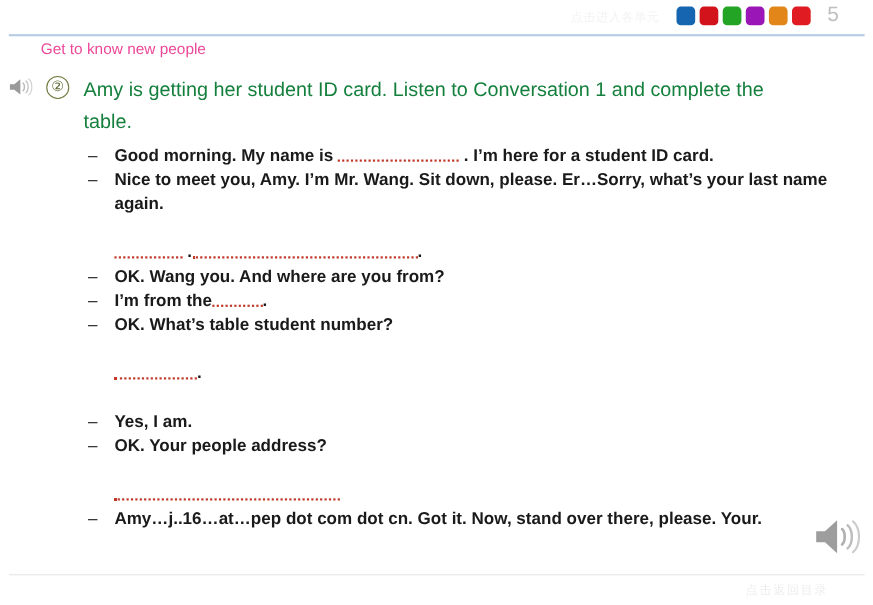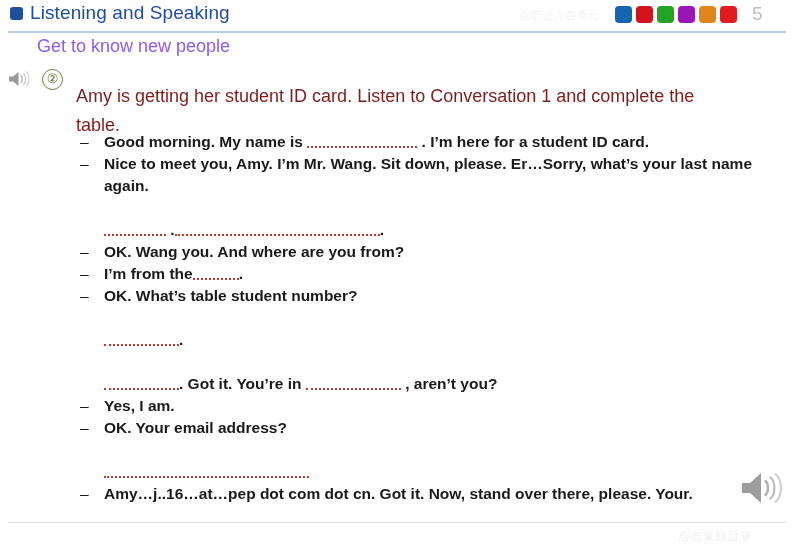--- a/index.html
+++ b/index.html
@@ -76,22 +76,22 @@
     position: absolute;
     left: 752px; top: 3px;
     font-size: 19px;
     color: #bfbfbf;
   }
 
   
   #subtitle {
     position: absolute;
     left: 37px; top: 36px;
-    font-size: 18px;
-    color: #8b5cf6;
+    font-size: 14px;
+    color: #ec4899;
     white-space: nowrap;
   }
 
   
   #task-row {
     position: absolute;
     left: 8px; top: 66px;
     width: 740px;
   }
   #speaker-icon-small {
@@ -107,24 +107,24 @@
     height: 19px;
     border: 1.3px solid #6e7b3f;
     border-radius: 50%;
     color: #5d6a33;
     font-size: 13px;
     line-height: 18px;
     text-align: center;
   }
   #task-text {
     position: absolute;
-    left: 68px; top: 16px;
+    left: 68px; top: 1px;
     width: 660px;
     font-size: 18px;
-    color: #7f1d1d;
+    color: #15803d;
     line-height: 29px;
   }
 
   
   #dialogue {
     position: absolute;
     left: 80px; top: 131px;
     width: 700px;
     font-size: 15.5px;
     color: #1a1a1a;
@@ -182,24 +182,20 @@
     color: #ededed;
     letter-spacing: 1.5px;
     white-space: nowrap;
   }
 </style>
 </head>
 <body>
 
 <div id="header">
 
-  <div id="title-block">
-    <span id="title-square"></span>
-    <span id="title-text">Listening and Speaking</span>
-  </div>
 
   <div id="nav-hint">点击进入各单元</div>
 
   <div id="color-chips">
       <span class="chip" style="background: rgb(21, 101, 176);"></span>
       <span class="chip" style="background: rgb(210, 19, 27);"></span>
       <span class="chip" style="background: rgb(36, 164, 37);"></span>
       <span class="chip" style="background: rgb(155, 22, 182);"></span>
       <span class="chip" style="background: rgb(226, 134, 26);"></span>
       <span class="chip" style="background: rgb(224, 27, 34);"></span>
@@ -250,31 +246,27 @@
     <div class="d-line">
       <span class="d-dash">–</span>
       <span class="d-body">OK. What’s table student number?</span>
     </div>
     <div class="gap-row"></div>
     <div class="d-line d-nodash">
       <span class="d-dash">–</span>
       <span class="d-body"><span class="blank" style="width: 75px;"></span>.</span>
     </div>
     <div class="gap-row"></div>
-    <div class="d-line d-nodash">
-      <span class="d-dash">–</span>
-      <span class="d-body"><span class="blank" style="width: 75px;"></span>. Got it. You’re in <span class="blank" style="width: 95px;"></span> , aren’t you?</span>
-    </div>
     <div class="d-line">
       <span class="d-dash">–</span>
       <span class="d-body">Yes, I am.</span>
     </div>
     <div class="d-line">
       <span class="d-dash">–</span>
-      <span class="d-body">OK. Your email address?</span>
+      <span class="d-body">OK. Your people address?</span>
     </div>
     <div class="gap-row"></div>
     <div class="d-line d-nodash">
       <span class="d-dash">–</span>
       <span class="d-body"><span class="blank" style="width: 205px;"></span></span>
     </div>
     <div class="d-line">
       <span class="d-dash">–</span>
       <span class="d-body">Amy…j..16…at…pep dot com dot cn. Got it. Now, stand over there, please. Your.</span>
     </div>

